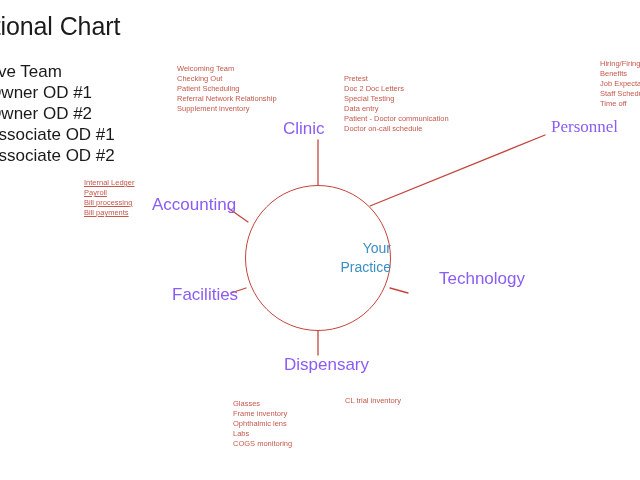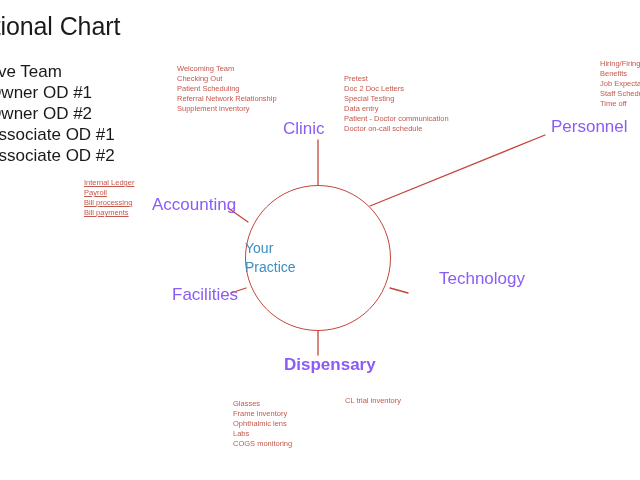--- a/index.html
+++ b/index.html
@@ -86,21 +86,21 @@
     background: #ffffff;
   }
   .center-text {
     position: absolute;
     left: 245px;
     top: 185px;
     width: 146px;
     height: 146px;
     display: flex;
     flex-direction: column;
-    align-items: flex-start;
+    align-items: flex-end;
     justify-content: center;
     font-size: 14px;
     color: #3a8fc4;
     line-height: 19px;
     text-align: center;
   }
 </style>
 </head>
 <body>
 
@@ -137,32 +137,32 @@
   </div>
   <div class="detail-list" style="left:344px; top:74px;">
     <div>Pretest</div>
     <div>Doc 2 Doc Letters</div>
     <div>Special Testing</div>
     <div>Data entry</div>
     <div>Patient - Doctor communication</div>
     <div>Doctor on-call schedule</div>
   </div>
 
-  <div class="branch-label" style="left:551px; top:118px;">Personnel</div>
+  <div class="branch-label" style="left:551px; top:118px;font-family:Liberation Serif, serif;">Personnel</div>
   <div class="detail-list" style="left:600px; top:59px;">
     <div>Hiring/Firing</div>
     <div>Benefits</div>
     <div>Job Expectations</div>
     <div>Staff Schedule</div>
     <div>Time off</div>
   </div>
 
   <div class="branch-label" style="left:411px; top:270px;margin-left:28px;">Technology</div>
 
-  <div class="branch-label" style="left:284px; top:356px;font-weight:bold;">Dispensary</div>
+  <div class="branch-label" style="left:284px; top:356px;">Dispensary</div>
   <div class="detail-list" style="left:233px; top:399px;">
     <div>Glasses</div>
     <div>Frame inventory</div>
     <div>Ophthalmic lens</div>
     <div>Labs</div>
     <div>COGS monitoring</div>
   </div>
   <div class="detail-list" style="left:345px; top:396px;">
     <div>CL trial inventory</div>
   </div>

